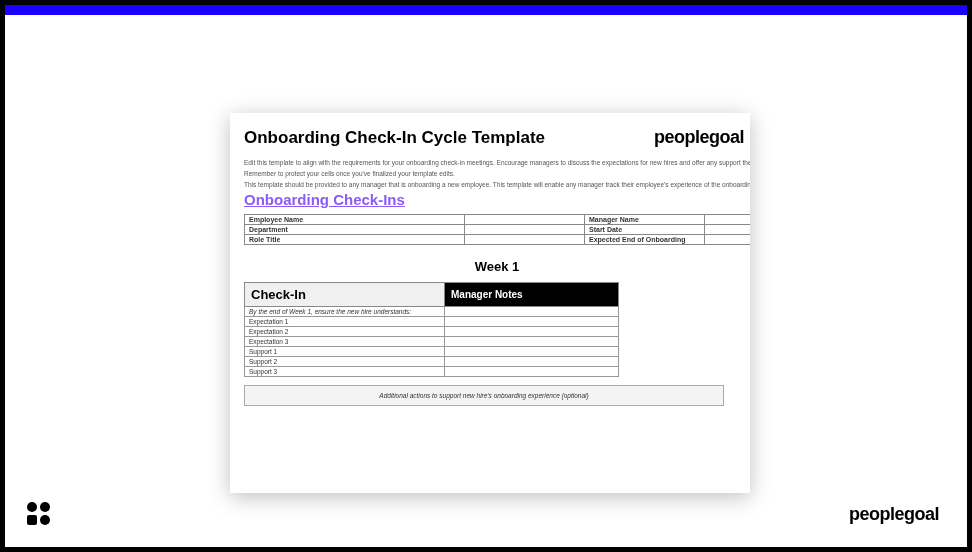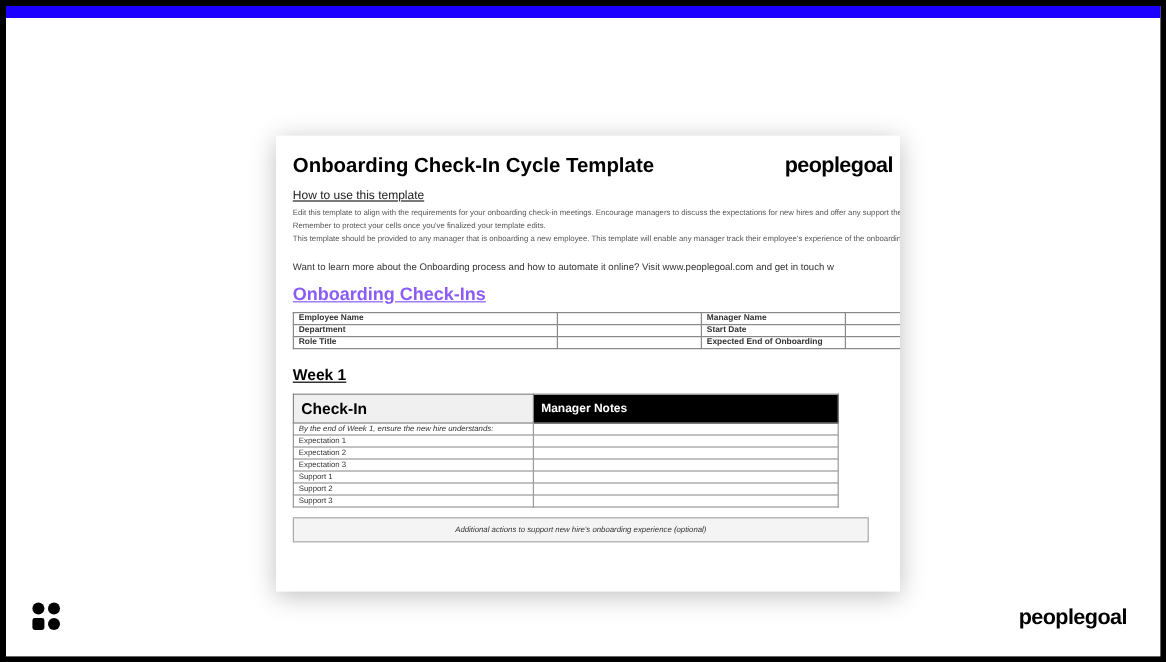--- a/index.html
+++ b/index.html
@@ -96,27 +96,27 @@
       padding: 1px 4px;
       font-size: 7px;
       font-weight: bold;
     }
     .info-table td.label1 { width: 220px; }
     .info-table td.val1 { width: 120px; }
     .info-table td.label2 { width: 120px; }
     .week-heading {
       font-size: 13px;
       font-weight: 800;
-      text-decoration: underline;
       margin-bottom: 8px;
       color: #000;
+      text-align: center;
     }
     .checkin-table {
       border-collapse: collapse;
-      width: 455px;
+      width: 375px;
       margin-bottom: 8px;
     }
     .checkin-table th {
       font-size: 10px;
       padding: 4px 6px;
       text-align: left;
       border: 1px solid #888;
     }
     .checkin-table th.checkin-head {
       background: #f0f0f0;
@@ -183,26 +183,24 @@
 <div class="outer-frame">
   <div class="top-bar"></div>
 
   <div class="document-wrapper">
     <div class="doc-content">
       <div class="doc-title-row">
         <div class="doc-title">Onboarding Check-In Cycle Template</div>
         <div class="doc-logo"><span class="bold">people</span><span>goal</span></div>
       </div>
 
-      <div class="how-to">How to use this template</div>
       <div class="intro-text">Edit this template to align with the requirements for your onboarding check-in meetings. Encourage managers to discuss the expectations for new hires and offer any support they</div>
       <div class="intro-text">Remember to protect your cells once you've finalized your template edits.</div>
       <div class="intro-text">This template should be provided to any manager that is onboarding a new employee. This template will enable any manager track their employee's experience of the onboarding p</div>
 
-      <div class="learn-more">Want to learn more about the Onboarding process and how to automate it online? Visit www.peoplegoal.com and get in touch w</div>
 
       <div class="section-heading">Onboarding Check-Ins</div>
 
       <table class="info-table">
         <tbody>
             <tr>
           <td class="label1">Employee Name</td>
           <td class="val1"></td>
           <td class="label2">Manager Name</td>
           <td></td>

